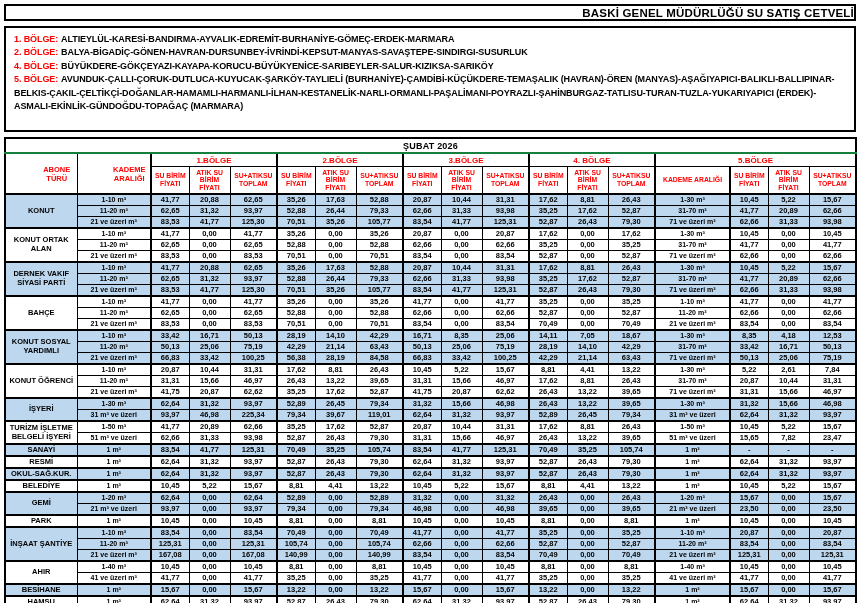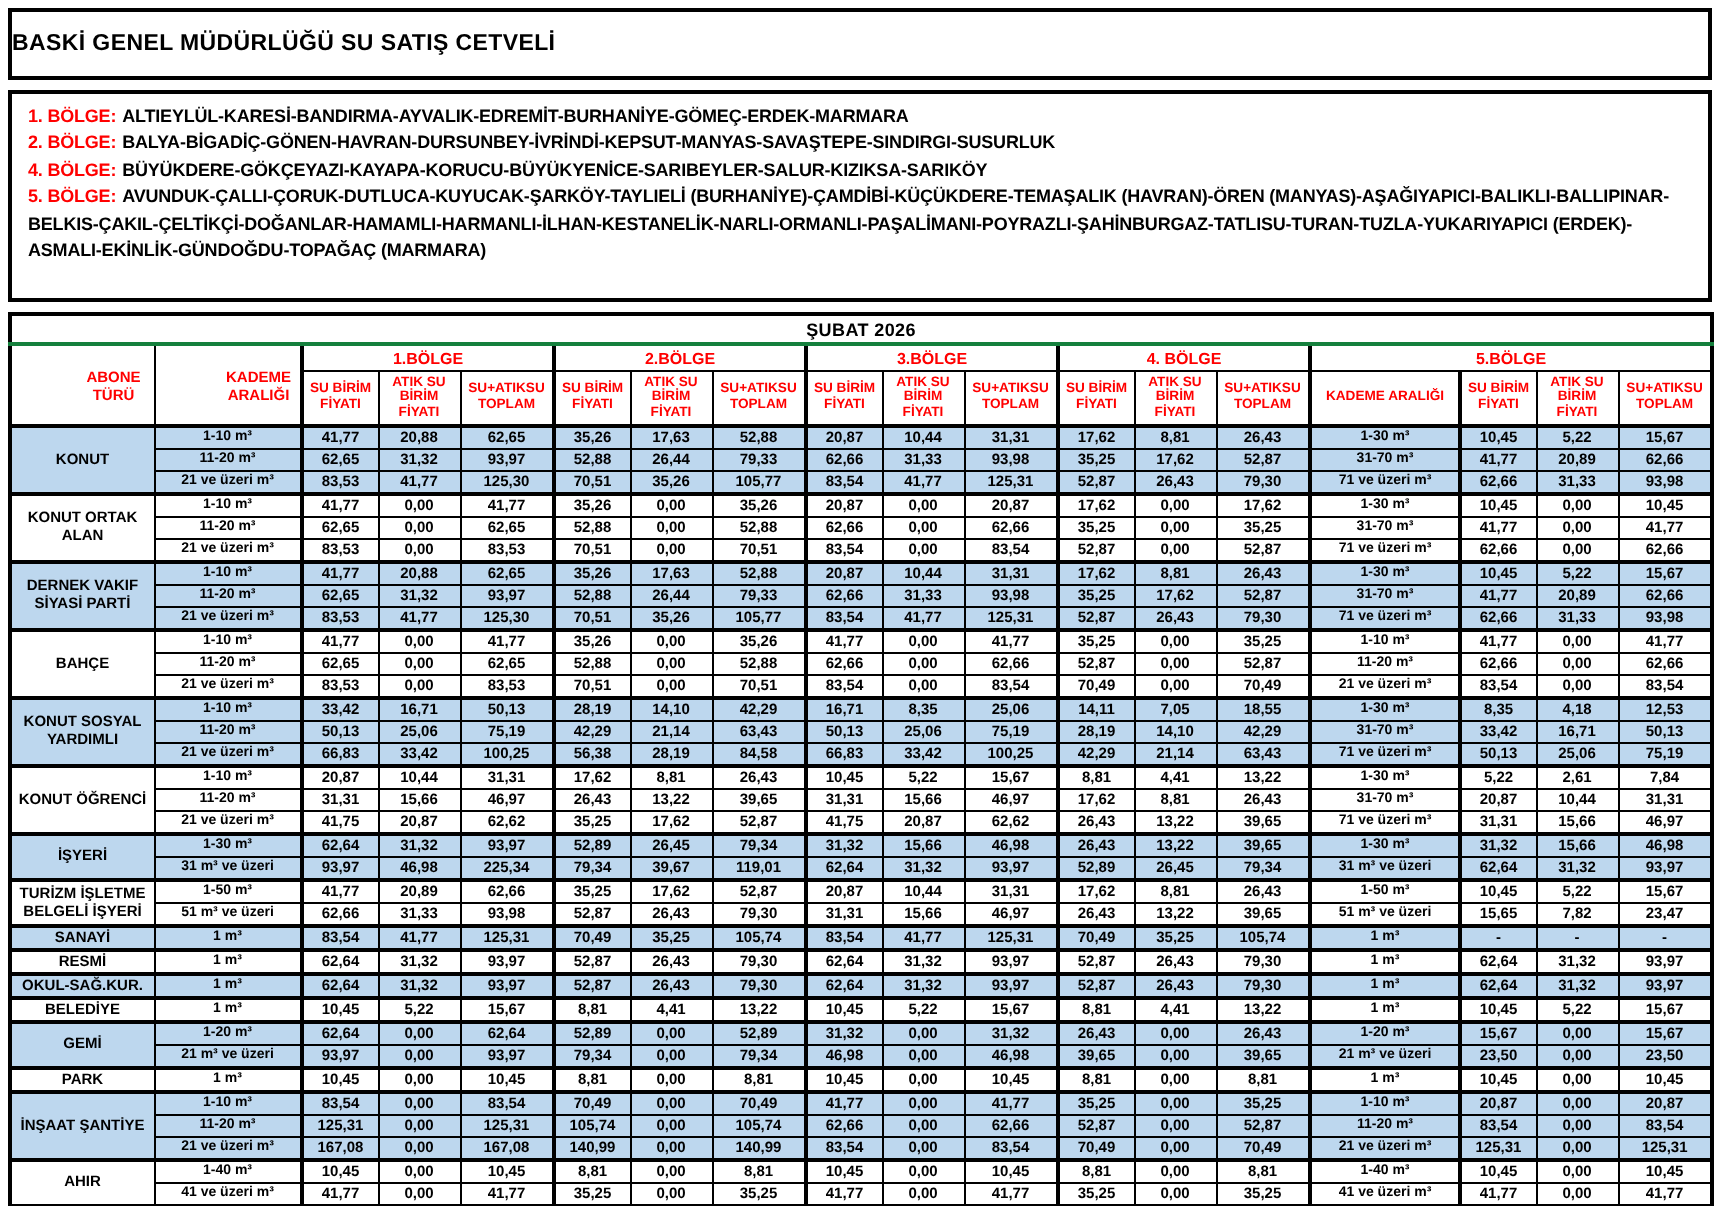--- a/index.html
+++ b/index.html
@@ -2,21 +2,21 @@
 <html><head>
 <meta charset="utf-8">
 <style>
   html,body{margin:0;padding:0;background:#fff;}
   body{
     width:860px;height:603px;box-sizing:border-box;padding:4px;
     font-family:"Liberation Sans","DejaVu Sans",sans-serif;
     font-weight:bold;color:#000;overflow:hidden;
   }
   .box{border:2px solid #000;box-sizing:border-box;width:852px;background:#fff;}
-  .title-box{height:36px;display:flex;align-items:center;justify-content:flex-start;margin-bottom:5px;}
+  .title-box{height:17px;display:flex;align-items:center;justify-content:flex-end;margin-bottom:5px;}
   .title-box h1{font-size:11.5px;margin:0;letter-spacing:.2px;}
   .regions-box{min-height:106px;padding:5px 4px 4px 8px;margin-bottom:5px;}
   .region-line{font-size:9px;line-height:13.4px;letter-spacing:-0.1px;}
   .region-label{color:#FF0000;margin-right:3px;}
   table{
     border-collapse:collapse;table-layout:fixed;width:852px;
     border:2px solid #000;background:#fff;
   }
   th,td{
     border:1px solid #000;text-align:center;vertical-align:middle;
@@ -344,21 +344,21 @@
         <td>16,71</td>
         <td>50,13</td>
         <td class="tkL">28,19</td>
         <td>14,10</td>
         <td>42,29</td>
         <td class="tkL">16,71</td>
         <td>8,35</td>
         <td>25,06</td>
         <td class="tkL">14,11</td>
         <td>7,05</td>
-        <td>18,55</td>
+        <td>18,67</td>
         <td class="kademe tkL">1-30 m³</td>
         <td class="tkL">8,35</td>
         <td>4,18</td>
         <td>12,53</td>
       </tr>
       <tr class="blue">
         <td class="kademe">11-20 m³</td>
         <td class="tkL">50,13</td>
         <td>25,06</td>
         <td>75,19</td>

